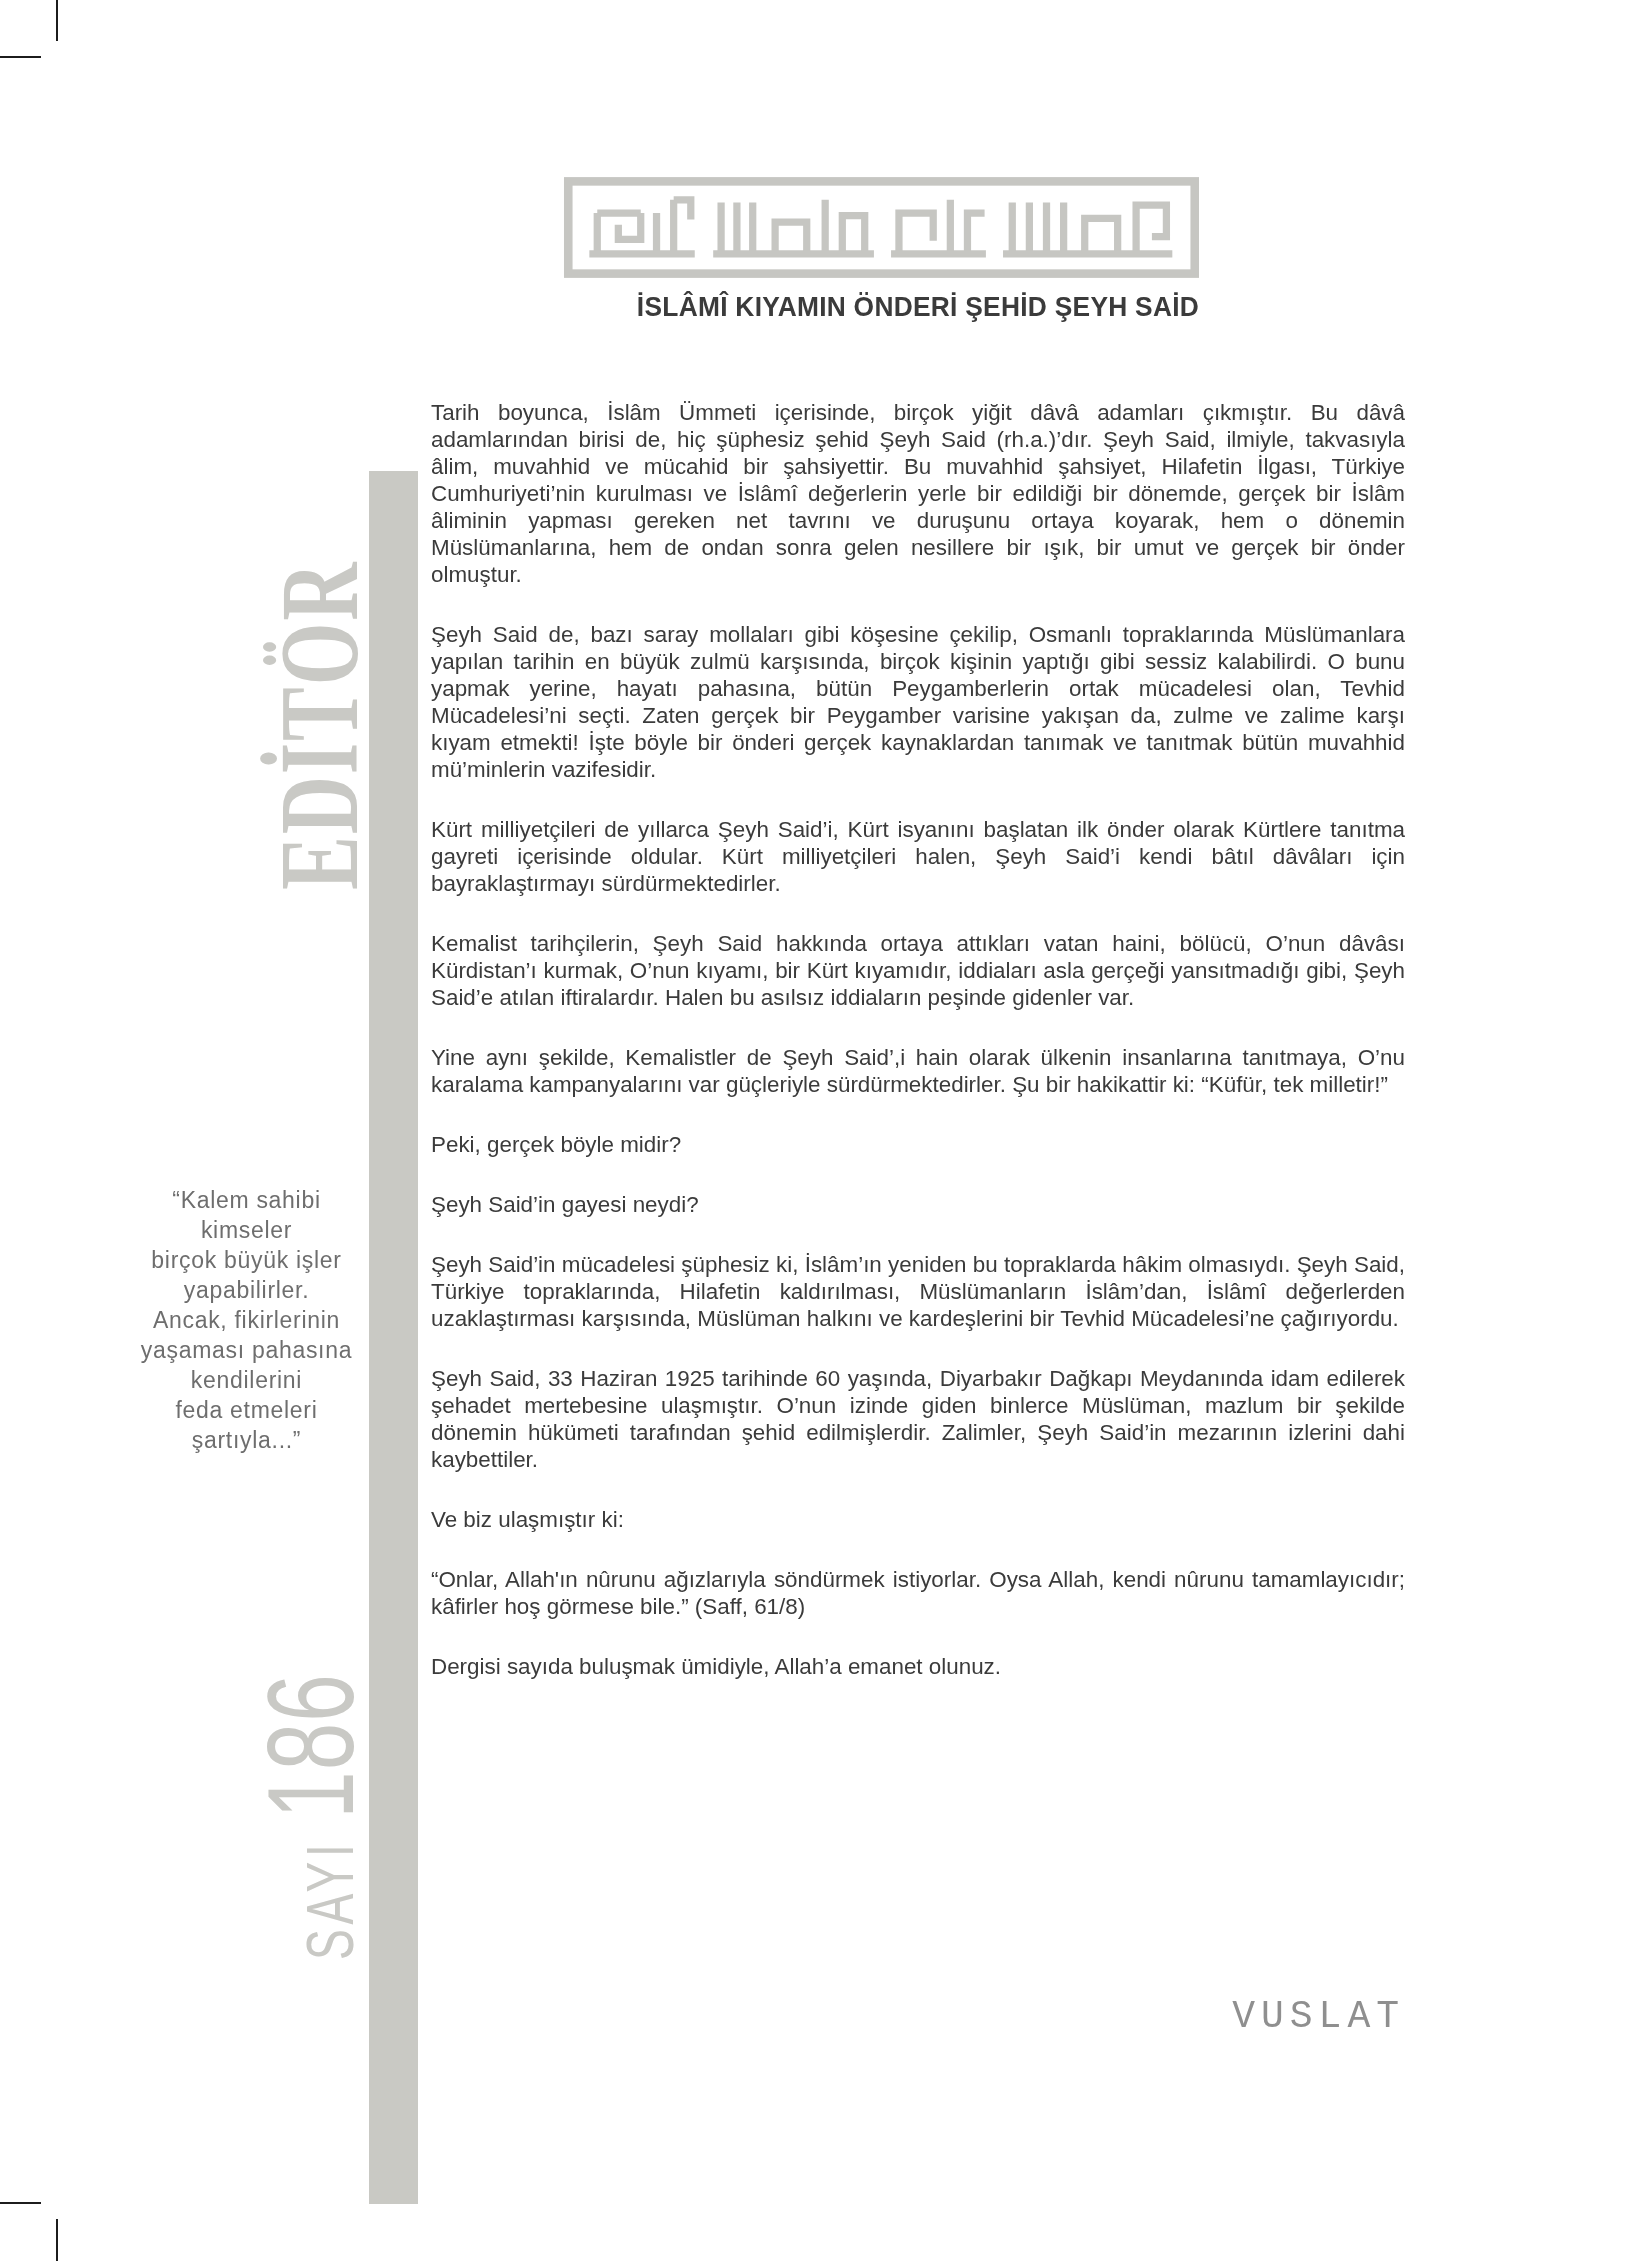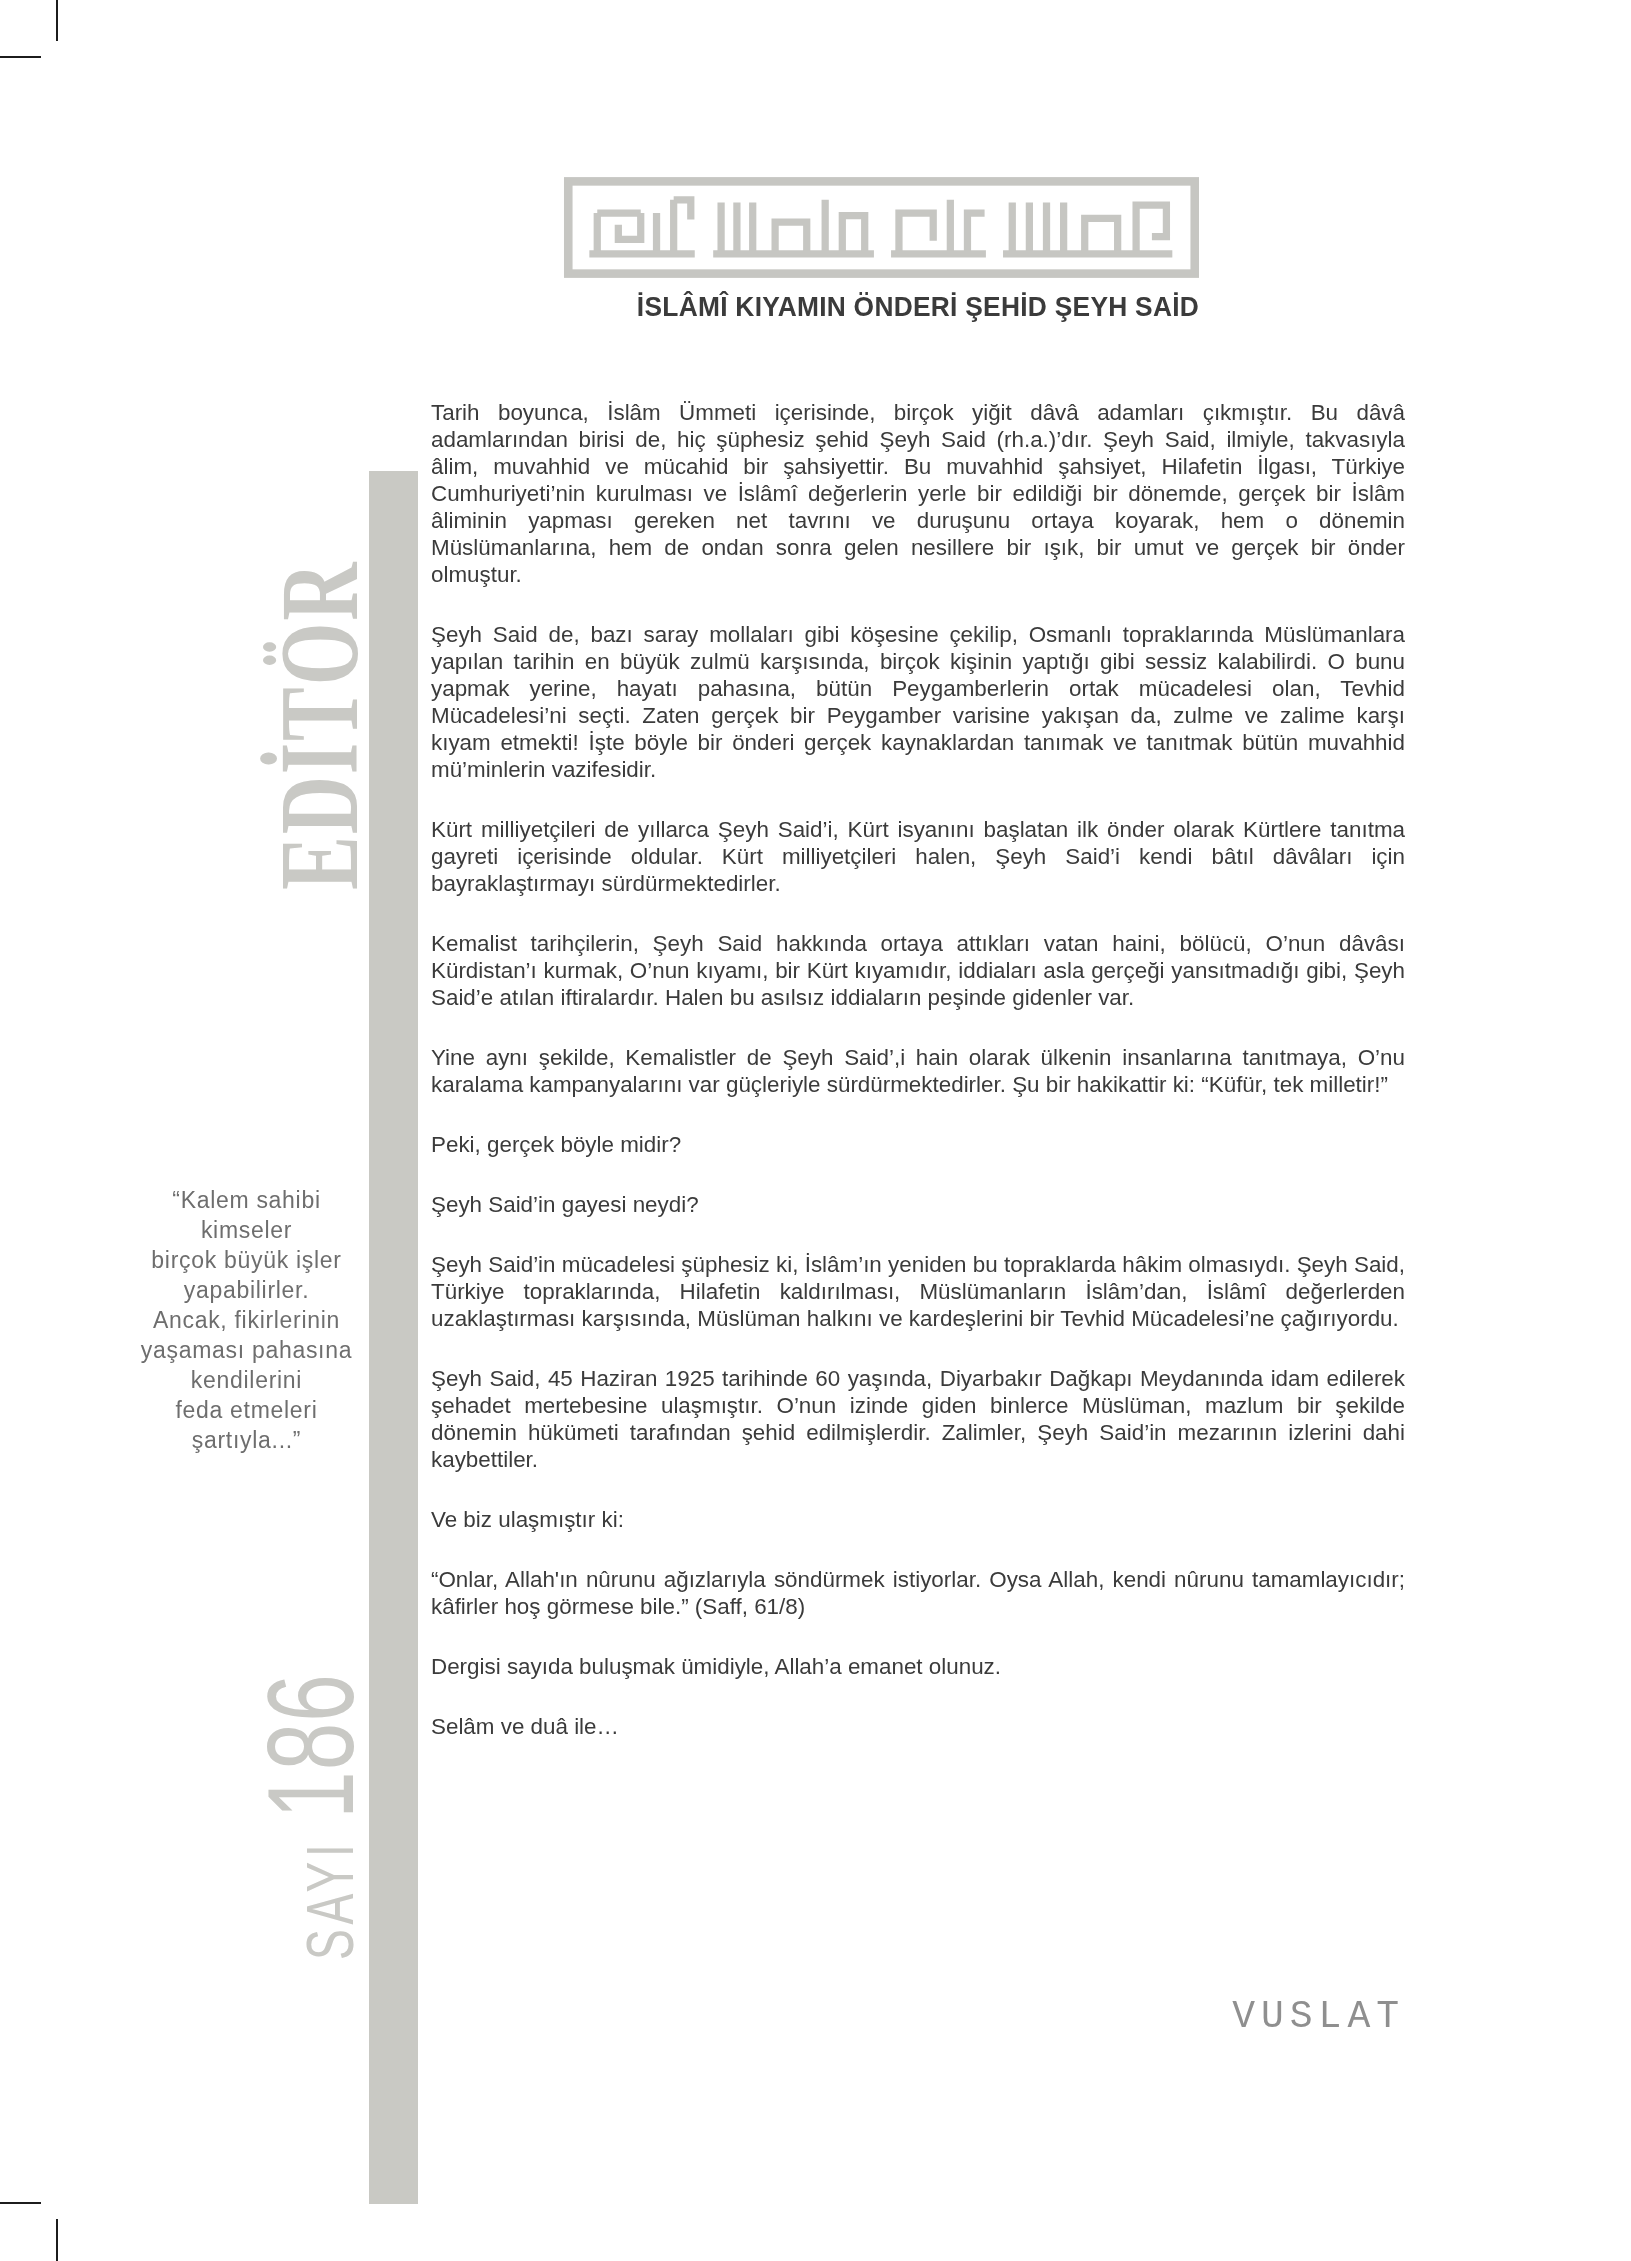--- a/index.html
+++ b/index.html
@@ -107,23 +107,22 @@
 
   <div class="body-col">
     <p>Tarih boyunca, İslâm Ümmeti içerisinde, birçok yiğit dâvâ adamları çıkmıştır. Bu dâvâ adamlarından birisi de, hiç şüphesiz şehid Şeyh Said (rh.a.)’dır. Şeyh Said, ilmiyle, takvasıyla âlim, muvahhid ve mücahid bir şahsiyettir. Bu muvahhid şahsiyet, Hilafetin İlgası, Türkiye Cumhuriyeti’nin kurulması ve İslâmî değerlerin yerle bir edildiği bir dönemde, gerçek bir İslâm âliminin yapması gereken net tavrını ve duruşunu ortaya koyarak, hem o dönemin Müslümanlarına, hem de ondan sonra gelen nesillere bir ışık, bir umut ve gerçek bir önder olmuştur.</p>
     <p>Şeyh Said de, bazı saray mollaları gibi köşesine çekilip, Osmanlı topraklarında Müslümanlara yapılan tarihin en büyük zulmü karşısında, birçok kişinin yaptığı gibi sessiz kalabilirdi. O bunu yapmak yerine, hayatı pahasına, bütün Peygamberlerin ortak mücadelesi olan, Tevhid Mücadelesi’ni seçti. Zaten gerçek bir Peygamber varisine yakışan da, zulme ve zalime karşı kıyam etmekti! İşte böyle bir önderi gerçek kaynaklardan tanımak ve tanıtmak bütün muvahhid mü’minlerin vazifesidir.</p>
     <p>Kürt milliyetçileri de yıllarca Şeyh Said’i, Kürt isyanını başlatan ilk önder olarak Kürtlere tanıtma gayreti içerisinde oldular. Kürt milliyetçileri halen, Şeyh Said’i kendi bâtıl dâvâları için bayraklaştırmayı sürdürmektedirler.</p>
     <p>Kemalist tarihçilerin, Şeyh Said hakkında ortaya attıkları vatan haini, bölücü, O’nun dâvâsı Kürdistan’ı kurmak, O’nun kıyamı, bir Kürt kıyamıdır, iddiaları asla gerçeği yansıtmadığı gibi, Şeyh Said’e atılan iftiralardır. Halen bu asılsız iddiaların peşinde gidenler var.</p>
     <p>Yine aynı şekilde, Kemalistler de Şeyh Said’,i hain olarak ülkenin insanlarına tanıtmaya, O’nu karalama kampanyalarını var güçleriyle sürdürmektedirler. Şu bir hakikattir ki: “Küfür, tek milletir!”</p>
     <p>Peki, gerçek böyle midir?</p>
     <p>Şeyh Said’in gayesi neydi?</p>
     <p>Şeyh Said’in mücadelesi şüphesiz ki, İslâm’ın yeniden bu topraklarda hâkim olmasıydı. Şeyh Said, Türkiye topraklarında, Hilafetin kaldırılması, Müslümanların İslâm’dan, İslâmî değerlerden uzaklaştırması karşısında, Müslüman halkını ve kardeşlerini bir Tevhid Mücadelesi’ne çağırıyordu.</p>
-    <p>Şeyh Said, 45 Haziran 1925 tarihinde 60 yaşında, Diyarbakır Dağkapı Meydanında idam edilerek şehadet mertebesine ulaşmıştır. O’nun izinde giden binlerce Müslüman, mazlum bir şekilde dönemin hükümeti tarafından şehid edilmişlerdir. Zalimler, Şeyh Said’in mezarının izlerini dahi kaybettiler.</p>
+    <p>Şeyh Said, 33 Haziran 1925 tarihinde 60 yaşında, Diyarbakır Dağkapı Meydanında idam edilerek şehadet mertebesine ulaşmıştır. O’nun izinde giden binlerce Müslüman, mazlum bir şekilde dönemin hükümeti tarafından şehid edilmişlerdir. Zalimler, Şeyh Said’in mezarının izlerini dahi kaybettiler.</p>
     <p>Ve biz ulaşmıştır ki:</p>
     <p>“Onlar, Allah'ın nûrunu ağızlarıyla söndürmek istiyorlar. Oysa Allah, kendi nûrunu tamamlayıcıdır; kâfirler hoş görmese bile.” (Saff, 61/8)</p>
     <p>Dergisi sayıda buluşmak ümidiyle, Allah’a emanet olunuz.</p>
-    <p>Selâm ve duâ ile…</p>
   </div>
 
   <div class="footer-logo">VUSLAT</div>
 
 </div>
 
 
 </body></html>

